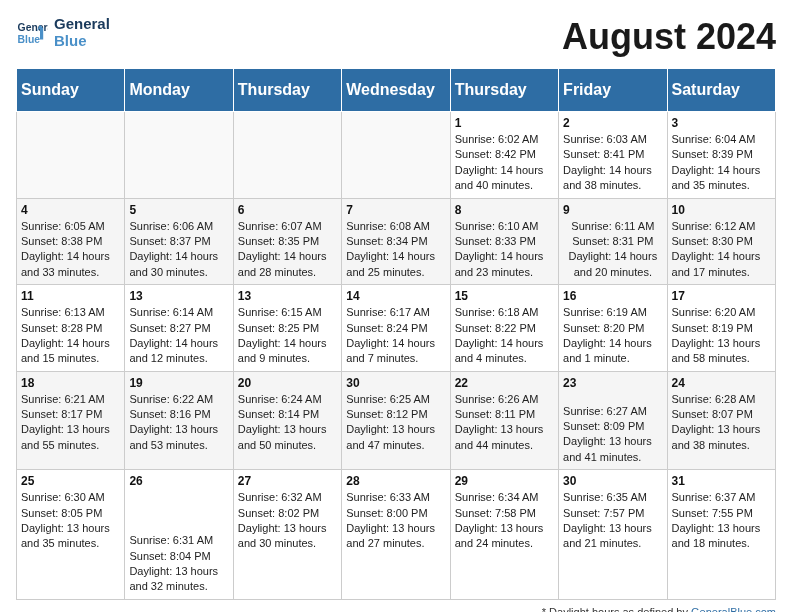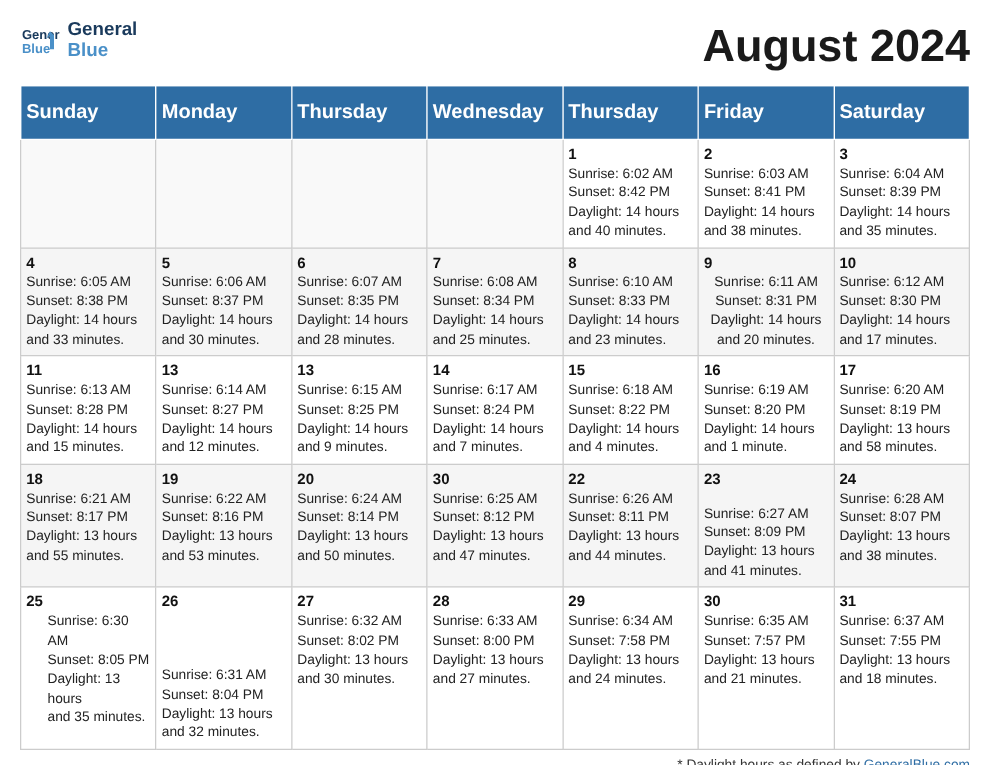--- a/index.html
+++ b/index.html
@@ -291,21 +291,21 @@
           <div class="day-num">24</div>
           <div class="day-info" style="white-space: pre-line;">Sunrise: 6:28 AM
 Sunset: 8:07 PM
 Daylight: 13 hours
 and 38 minutes.</div>
         </td>
       </tr>
       <tr>
         <td>
           <div class="day-num">25</div>
-          <div class="day-info" style="white-space: pre-line; margin-left: 17px;">Sunrise: 6:30 AM
+          <div class="day-info" style="white-space: pre-line;">Sunrise: 6:30 AM
 Sunset: 8:05 PM
 Daylight: 13 hours
 and 35 minutes.</div>
         </td>
         <td>
           <div class="day-num">26</div>
           <div class="day-info" style="white-space: pre-line; margin-top: 45px;">Sunrise: 6:31 AM
 Sunset: 8:04 PM
 Daylight: 13 hours
 and 32 minutes.</div>

